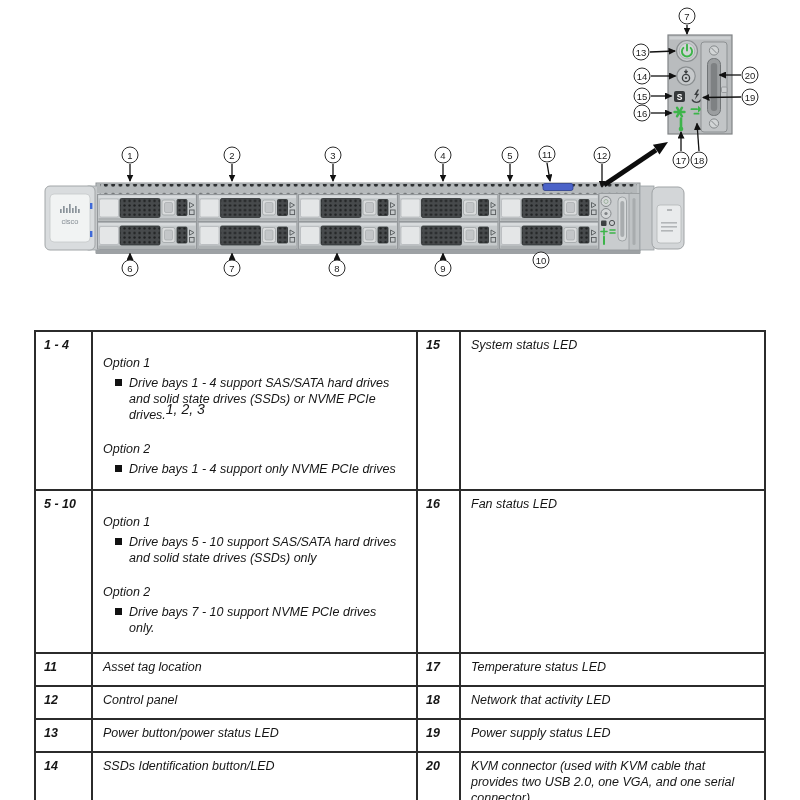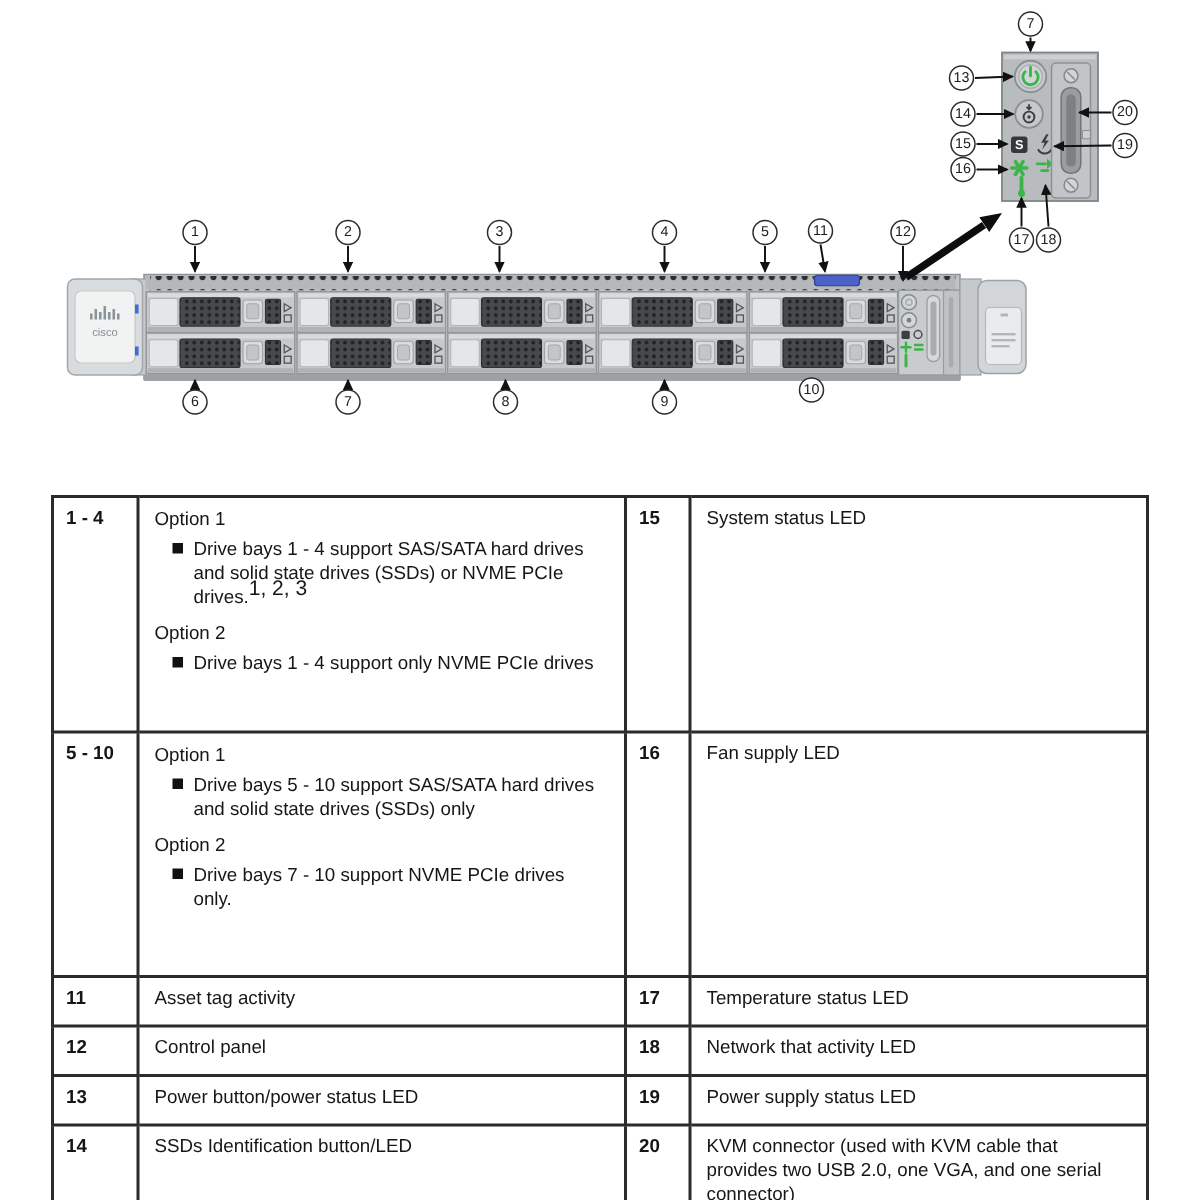--- a/index.html
+++ b/index.html
@@ -7,23 +7,23 @@
         font-family:"Liberation Sans",sans-serif;color:#161616;}
   #art{position:absolute;left:0;top:0;}
   .callout{position:absolute;width:17px;height:17px;box-sizing:border-box;
            border:1.6px solid #2c2c2c;border-radius:50%;background:#fff;
            display:flex;align-items:center;justify-content:center;
            font-size:9.5px;font-weight:400;color:#1d1d1d;
            transform:translate(-50%,-50%);line-height:1;}
   
   #legend{position:absolute;left:34px;top:330px;width:732px;border-collapse:collapse;
           table-layout:fixed;font-size:12.5px;line-height:1.28;}
-  #legend td{border:2px solid #2b2b2b;vertical-align:top;padding:5px 14px 4px 10px;}
+  #legend td{border:2px solid #2b2b2b;vertical-align:top;padding:5px 14px 4px 10px;font-style:italic;}
   #legend td.num{font-weight:bold;padding-left:8px;padding-right:2px;}
-  .optlabel{margin:1px 0 3px 0;}
+  .optlabel{margin:18px 0 3px 0;}
   .bullet{display:flex;margin:4px 0 8px 12px;}
   .sq{flex:none;width:7px;height:7px;background:#111;margin:4px 7px 0 0;}
   .btxt{min-width:0;}
   sup.fn{font-size:14px;vertical-align:super;line-height:0;}
 </style>
 </head>
 <body>
 
 <div id="page">
 
@@ -274,25 +274,25 @@
         <span class="sq"></span>
         <div class="btxt"><span>Drive bays 5 - 10 support SAS/SATA hard drives and solid state drives (SSDs) only</span></div>
       </div>
       <div class="optlabel">Option 2</div>
       <div class="bullet">
         <span class="sq"></span>
         <div class="btxt"><span>Drive bays 7 - 10 support NVME PCIe drives only.</span></div>
       </div>
     </td>
     <td class="num">16</td>
-    <td class="desc">Fan supply LED</td>
+    <td class="desc">Fan status LED</td>
   </tr>
   <tr style="height:33px">
     <td class="num">11</td>
-    <td class="desc">Asset tag activity</td>
+    <td class="desc">Asset tag location</td>
     <td class="num">17</td>
     <td class="desc">Temperature status LED</td>
   </tr>
   <tr style="height:33px">
     <td class="num">12</td>
     <td class="desc">Control panel</td>
     <td class="num">18</td>
     <td class="desc">Network that activity LED</td>
   </tr>
   <tr style="height:33px">

